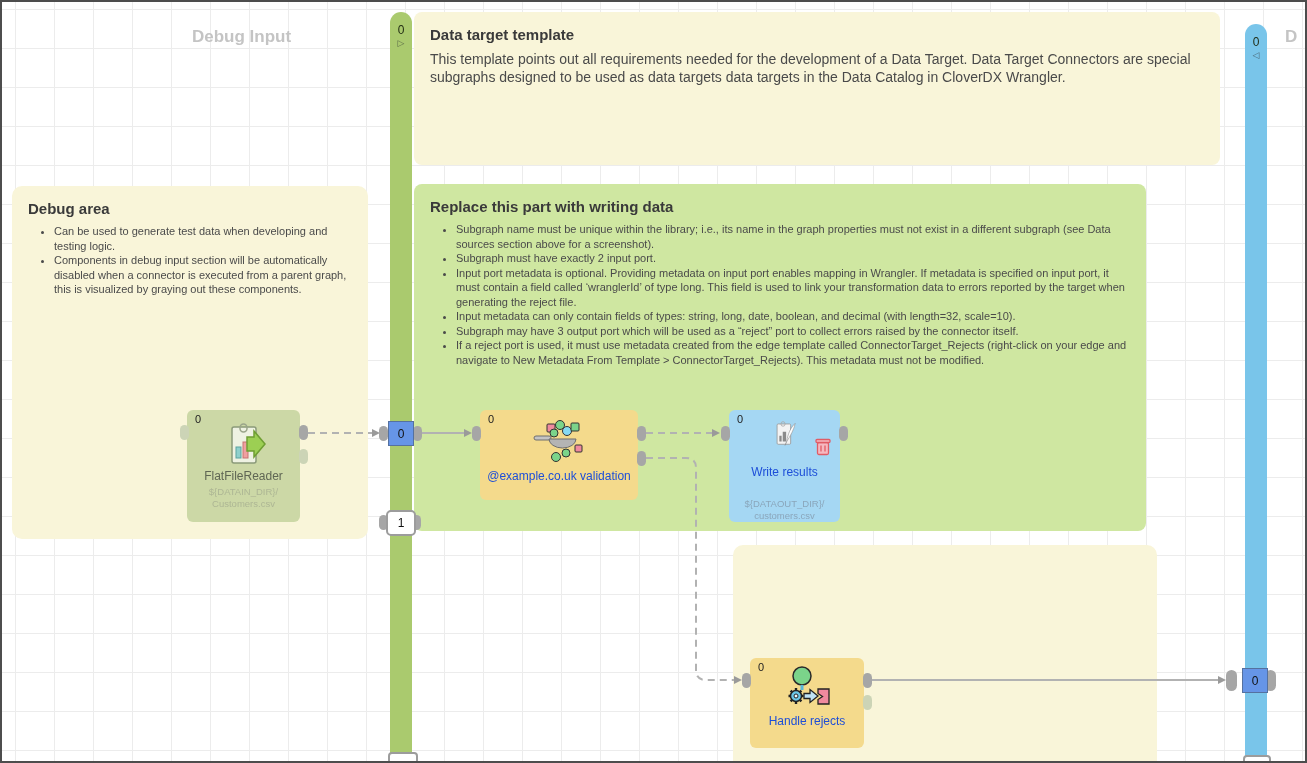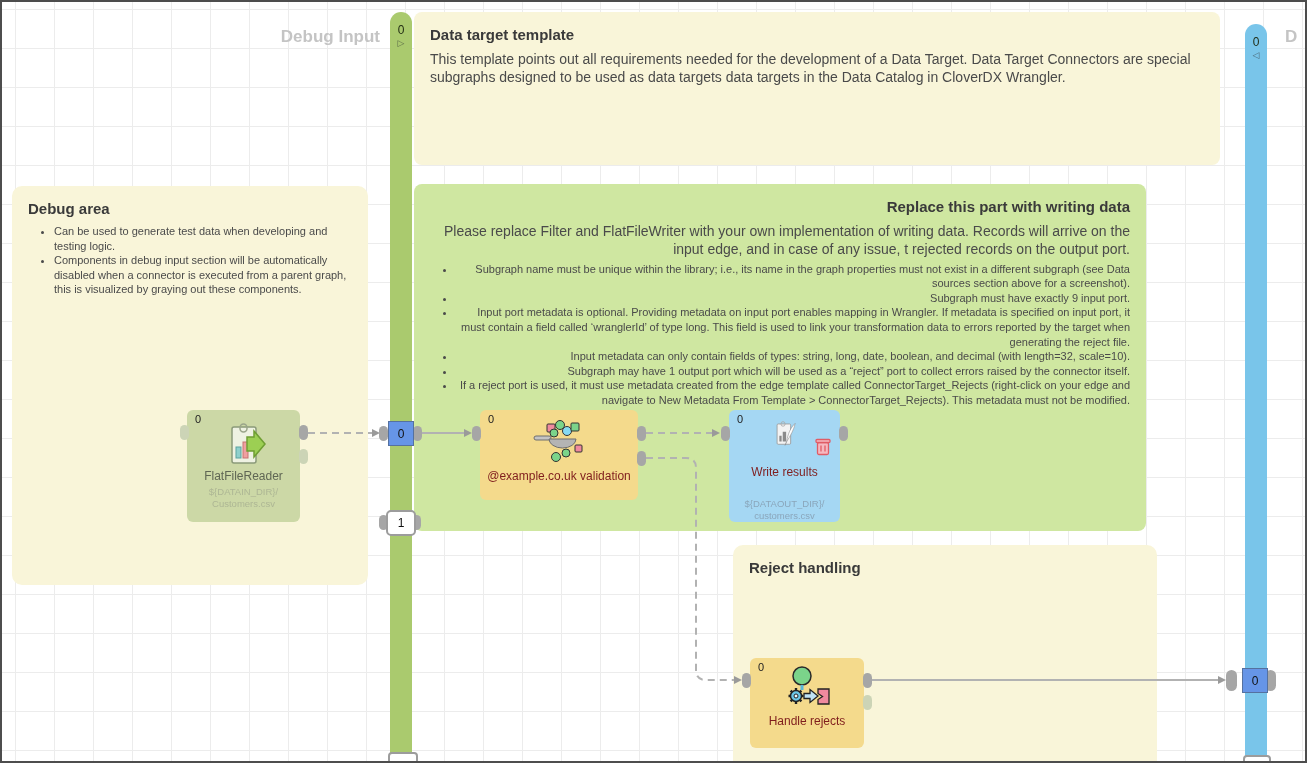--- a/index.html
+++ b/index.html
@@ -20,67 +20,65 @@
   .note li{font-size:11px;color:#4a4a4a;line-height:1.32;}
   .note ul.square{list-style-type:square;}
   .yellow{background:#f9f5d9;}
   .green{background:#cfe7a1;}
   .bar{position:absolute;width:22px;z-index:2;text-align:center;}
   .bar .bcount{margin-top:11px;font-size:12px;color:#1f2a12;}
   .bar .bglyph{margin-top:1px;font-size:9px;color:#5d6e48;}
   #edges{position:absolute;left:0;top:0;z-index:3;pointer-events:none;}
   .comp{position:absolute;border-radius:6px;z-index:4;display:flex;flex-direction:column;align-items:center;box-sizing:border-box;}
   .comp .count{position:absolute;left:8px;top:3px;font-size:11px;color:#222;}
-  .comp .clabel{font-size:12px;color:#7f1d1d;white-space:nowrap;}
+  .comp .clabel{font-size:12px;color:#1d4ed8;white-space:nowrap;}
   .comp .csub{font-size:9.5px;line-height:1.25;text-align:center;}
   .nub{position:absolute;width:9px;height:15px;border-radius:5px;background:#a6a6a6;z-index:5;}
   .nub.pale{background:#ccd4b6;}
   .nub.big{width:11px;height:21px;border-radius:6px;}
   .pbadge{position:absolute;z-index:6;display:flex;align-items:center;justify-content:center;
           font-size:12px;color:#111;box-sizing:border-box;}
   .pbadge.blue{background:#6695e7;border:1px solid #55719f;width:26px;height:25px;}
   .pbadge.white{background:#ffffff;border:2px solid #9c9c9c;border-radius:5px;width:30px;height:26px;}
   .bottom-badge{position:absolute;background:#fff;border:2px solid #9c9c9c;border-radius:4px;z-index:6;}
 </style>
 </head>
 <body>
 
 <div id="canvas">
 
-  <div class="section-label" style="left:190px;top:25px;width:188px;text-align:right;">Debug Input</div>
+  <div class="section-label" style="left:190px;top:25px;width:188px;text-align:left;">Debug Input</div>
   <div class="section-label" style="left:1283px;top:25px;">D</div>
 
   <div class="note yellow" style="left:412px;top:10px;width:806px;height:153px;border-radius:8px;">
     <h2>Data target template</h2>
     <p style="max-width:782px;">This template points out all requirements needed for the development of a Data Target. Data Target Connectors are special subgraphs designed to be used as data targets data targets in the Data Catalog in CloverDX Wrangler.</p>
   </div>
 
-  <div class="note yellow" style="left:10px;top:184px;width:356px;height:399px;">
+  <div class="note yellow" style="left:10px;top:184px;width:356px;height:353px;">
     <h2>Debug area</h2>
     <ul style="max-width:312px;">
       <li>Can be used to generate test data when developing and testing logic.</li>
       <li>Components in debug input section will be automatically disabled when a connector is executed from a parent graph, this is visualized by graying out these components.</li>
     </ul>
   </div>
 
-  <div class="note green" style="left:412px;top:182px;width:732px;height:347px;border-radius:8px;text-align:right;">
+  <div class="note green" style="left:412px;top:182px;width:732px;height:347px;border-radius:8px;">
     <h2>Replace this part with writing data</h2>
-    <p style="max-width:780px;">Please replace Filter and FlatFileWriter with your own implementation of writing data. Records will arrive on the input edge, and in case of any issue, t rejected records on the output port.</p>
     <ul style="max-width:760px;">
       <li>Subgraph name must be unique within the library; i.e., its name in the graph properties must not exist in a different subgraph (see Data sources section above for a screenshot).</li>
-      <li>Subgraph must have exactly 9 input port.</li>
+      <li>Subgraph must have exactly 2 input port.</li>
       <li>Input port metadata is optional. Providing metadata on input port enables mapping in Wrangler. If metadata is specified on input port, it must contain a field called ‘wranglerId’ of type long. This field is used to link your transformation data to errors reported by the target when generating the reject file.</li>
       <li>Input metadata can only contain fields of types: string, long, date, boolean, and decimal (with length=32, scale=10).</li>
-      <li>Subgraph may have 1 output port which will be used as a “reject” port to collect errors raised by the connector itself.</li>
+      <li>Subgraph may have 3 output port which will be used as a “reject” port to collect errors raised by the connector itself.</li>
       <li>If a reject port is used, it must use metadata created from the edge template called ConnectorTarget_Rejects (right-click on your edge and navigate to New Metadata From Template &gt; ConnectorTarget_Rejects). This metadata must not be modified.</li>
     </ul>
   </div>
 
   <div class="note yellow" style="left:731px;top:543px;width:424px;height:220px;border-radius:10px 10px 0 0;">
-    <h2 style="margin-bottom:17px;">Reject handling</h2>
   </div>
 
   <div class="bar" style="left:388px;top:10px;height:753px;background:#aaca6e;border-radius:11px 11px 0 0;">
     <div class="bcount">0</div>
     <div class="bglyph">▷</div>
   </div>
   <div class="bar" style="left:1243px;top:22px;height:741px;background:#79c5ea;border-radius:11px 11px 0 0;">
     <div class="bcount">0</div>
     <div class="bglyph" style="color:#4a6a7a;">◁</div>
   </div>

